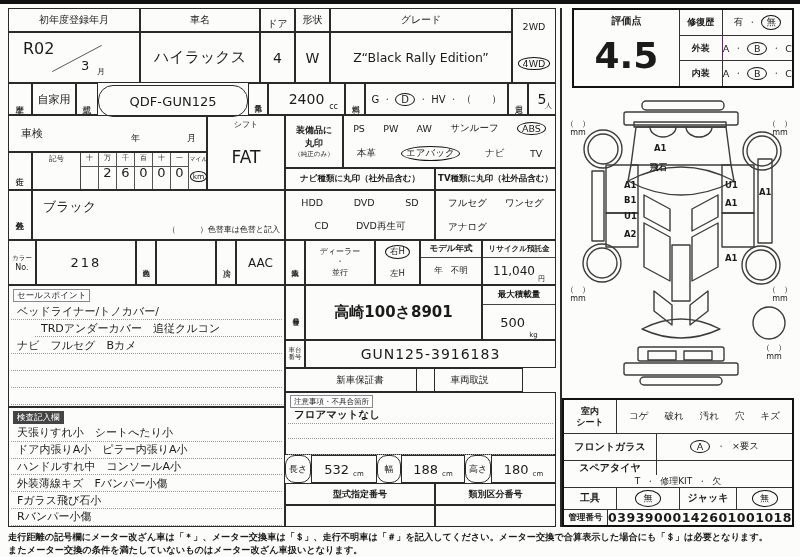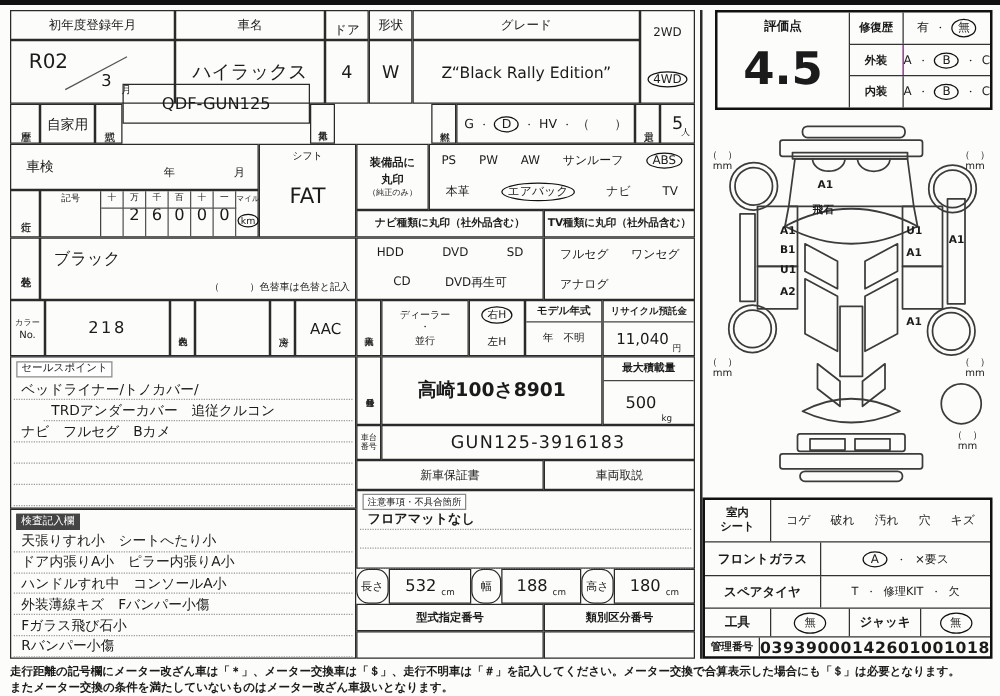--- a/index.html
+++ b/index.html
@@ -67,26 +67,30 @@
 
   <div class="b" style="left:8px;top:83px;width:24px;height:32px;">
       <span class="vt" style="font-size:8.5px;">車歴</span>
     </div>
   <div class="b" style="left:32px;top:83px;width:44px;height:32px;font-size:11px;">
       <span>自家用</span>
     </div>
   <div class="b" style="left:76px;top:83px;width:22px;height:32px;">
       <span class="vt" style="font-size:8.5px;">型式</span>
     </div>
-  <div class="b" style="left:98px;top:67px;width:150px;height:32px;font-size:13px;">
+  <div class="b" style="left:98px;top:85px;width:150px;height:32px;font-size:13px;border-radius:15px;">
       <span>QDF-GUN125</span>
     </div>
   <div class="b" style="left:248px;top:83px;width:20px;height:32px;">
       <span class="vt" style="font-size:7.5px;">排気量</span>
     </div>
+  <div class="b" style="left:268px;top:83px;width:77px;height:32px;">
+    <span style="font-size:14px;">2400</span>
+    <span class="a" style="right:6px;bottom:3px;font-size:8px;">cc</span>
+  </div>
   <div class="b" style="left:345px;top:83px;width:20px;height:32px;">
       <span class="vt" style="font-size:8px;">燃料</span>
     </div>
   <div class="b" style="left:365px;top:83px;width:143px;height:32px;font-size:10px;gap:3px;">
     <span>G</span>
     <i class="dt">・</i>
     <span class="circ">D</span>
     <i class="dt">・</i>
     <span>HV</span>
     <i class="dt">・</i>
@@ -294,21 +298,21 @@
     <span style="font-size:6.5px;">車台</span>
     <span style="font-size:6.5px;">番号</span>
   </div>
   <div class="b" style="left:305px;top:340px;width:251px;height:28px;font-size:14px;letter-spacing:1px;">
       <span>GUN125-3916183</span>
     </div>
 
   <div class="b" style="left:285px;top:368px;width:150px;height:24px;font-size:9.5px;">
       <span>新車保証書</span>
     </div>
-  <div class="b" style="left:435px;top:368px;width:121px;height:24px;font-size:9.5px;">
+  <div class="b" style="left:416px;top:368px;width:107px;height:24px;font-size:9.5px;">
       <span>車両取説</span>
     </div>
 
   <div class="b" style="left:285px;top:392px;width:271px;height:63px;align-items:flex-start;justify-content:flex-start;">
     <span class="tag" style="left:4px;top:2px;font-size:7.5px;">注意事項・不具合箇所</span>
     <div class="a" style="left:2px;top:15px;right:2px;">
       <div class="dl" style="height:15.5px;font-size:10.5px;font-weight:bold;">フロアマットなし</div>
       <div class="dl" style="height:15.5px;"></div>
       <div class="dl" style="height:15.5px;"></div>
     </div>
@@ -471,21 +475,21 @@
       </div>
     </div>
     <div style="height:26px;display:flex;border-bottom:1.2px solid #333;">
       <div style="width:92px;border-right:1.2px solid #333;display:flex;align-items:center;justify-content:center;font-size:10px;font-weight:bold;">フロントガラス</div>
       <div style="flex:1;display:flex;align-items:center;justify-content:center;gap:6px;font-size:9.5px;">
         <span class="circ">A</span>
         <i class="dt">・</i>
         <span>×要ス</span>
       </div>
     </div>
-    <div style="height:26px;display:flex;border-bottom:1.2px solid #333;">
+    <div style="height:26px;display:flex;border-bottom:1.2px solid #333;flex-direction:column;">
       <div style="width:92px;border-right:1.2px solid #333;display:flex;align-items:center;justify-content:center;font-size:10px;font-weight:bold;">スペアタイヤ</div>
       <div style="flex:1;display:flex;align-items:center;justify-content:center;gap:5px;font-size:9px;">
         <span>T</span>
         <i class="dt">・</i>
         <span>修理KIT</span>
         <i class="dt">・</i>
         <span>欠</span>
       </div>
     </div>
     <div style="height:22px;display:flex;border-bottom:1.2px solid #333;">

